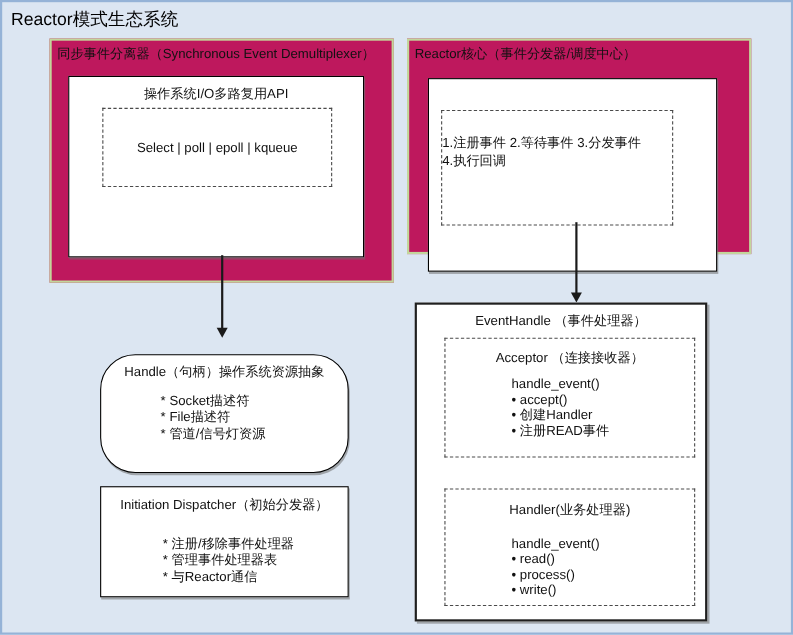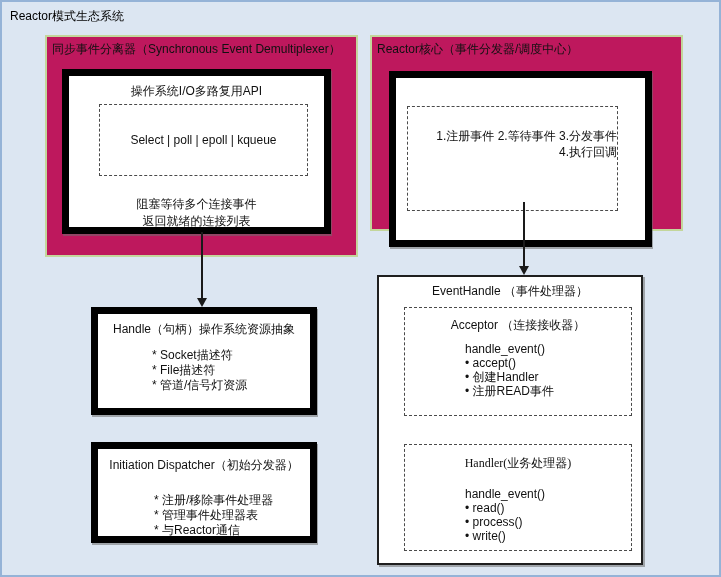--- a/index.html
+++ b/index.html
@@ -10,49 +10,49 @@
   #canvas{
     position:relative;
     width:721px;height:577px;
     box-sizing:border-box;
     background:#dce6f2;
     border:2px solid #95b3d7;
     overflow:hidden;
     font-size:12px;color:#111;
   }
   .abs{position:absolute;}
-  .page-title{left:8px;top:6px;font-size:12px;color:#000;}
+  .page-title{left:8px;top:6px;font-size:16px;color:#000;}
   
   .group-box{
     background:#be185d;
     border:2px solid #c3d69b;
     box-sizing:border-box;
   }
   .group-title{position:absolute;left:5px;top:4px;white-space:nowrap;}
   
   .node{
     background:#ffffff;
-    border:7px solid #000000;
+    border:1px solid #000000;
     box-shadow:1px 2px 0 rgba(110,110,110,.55);
     box-sizing:border-box;
   }
   .node.thick{border-width:2px;border-color:#1f1f1f;box-shadow:2px 2px 0 rgba(110,110,110,.55);}
   .node-title{position:absolute;left:0;right:0;text-align:center;white-space:nowrap;}
   
   .dashed{
     border:1px dashed #4a4a4a;
     box-sizing:border-box;
     background:#ffffff;
   }
   .center-text{display:flex;align-items:center;justify-content:center;text-align:center;}
   .note{left:0;right:0;text-align:center;line-height:17px;}
   .list{line-height:15px;white-space:nowrap;}
   .list div{white-space:nowrap;}
   .steps{left:0;right:0;text-align:center;}
-  .steps div{display:inline-block;text-align:right;line-height:16px;}
+  .steps div{display:inline-block;text-align:left;line-height:16px;}
   
   .vline{width:1.5px;background:#1a1a1a;}
   .arrowhead{
     width:0;height:0;
     border-left:5px solid transparent;
     border-right:5px solid transparent;
     border-top:9px solid #1a1a1a;
   }
 </style>
 </head>
@@ -65,24 +65,20 @@
   <div class="abs group-box" style="left:43px;top:33px;width:313px;height:222px;">
     <div class="group-title">同步事件分离器（Synchronous Event Demultiplexer）</div>
 
     <div class="abs node" style="left:15px;top:32px;width:269px;height:165px;">
       <div class="node-title" style="top:7px;">操作系统I/O多路复用API</div>
 
       <div class="abs dashed center-text" style="left:30px;top:28px;width:209px;height:72px;">
         <span>Select | poll | epoll | kqueue</span>
       </div>
 
-      <div class="abs note" style="top:120px;">
-        <div>阻塞等待多个连接事件</div>
-        <div>返回就绪的连接列表</div>
-      </div>
     </div>
   </div>
 
   <div class="abs group-box" style="left:368px;top:33px;width:313px;height:196px;">
     <div class="group-title">Reactor核心（事件分发器/调度中心）</div>
 
     <div class="abs node" style="left:17px;top:34px;width:263px;height:176px;">
       <div class="node-title" style="top:7px;margin-top:24px;">Event Loop</div>
 
       <div class="abs dashed" style="left:11px;top:28px;width:211px;height:105px;">
@@ -97,21 +93,21 @@
       </div>
     </div>
   </div>
 
   <div class="abs vline" style="left:199px;top:230px;height:67px;"></div>
   <div class="abs arrowhead" style="left:195px;top:296px;"></div>
 
   <div class="abs vline" style="left:521px;top:200px;height:65px;"></div>
   <div class="abs arrowhead" style="left:517px;top:264px;"></div>
 
-  <div class="abs node" style="left:89px;top:305px;width:226px;height:108px;">
+  <div class="abs node" style="left:89px;top:320px;width:226px;height:108px;border-radius:32px;">
     <div class="node-title" style="top:7px;">Handle（句柄）操作系统资源抽象</div>
     <div class="abs list" style="left:54px;top:34px;">
       <div>* Socket描述符</div>
       <div>* File描述符</div>
       <div>* 管道/信号灯资源</div>
     </div>
   </div>
 
   <div class="abs node" style="left:89px;top:440px;width:226px;height:101px;">
     <div class="node-title" style="top:8px;">Initiation Dispatcher（初始分发器）</div>
@@ -129,21 +125,21 @@
       <div class="node-title" style="top:9px;">Acceptor （连接接收器）</div>
       <div class="abs list" style="left:60px;top:34px;line-height:14px;">
         <div>handle_event()</div>
         <div>• accept()</div>
         <div>• 创建Handler</div>
         <div>• 注册READ事件</div>
       </div>
     </div>
 
     <div class="abs dashed" style="left:25px;top:167px;width:228px;height:107px;">
-      <div class="node-title" style="top:10px;font-family:Liberation Serif, serif;">Handler(业务处理器)</div>
+      <div class="node-title" style="top:10px;">Handler(业务处理器)</div>
       <div class="abs list" style="left:60px;top:42px;line-height:14px;">
         <div>handle_event()</div>
         <div>• read()</div>
         <div>• process()</div>
         <div>• write()</div>
       </div>
     </div>
   </div>
 
 </div>

